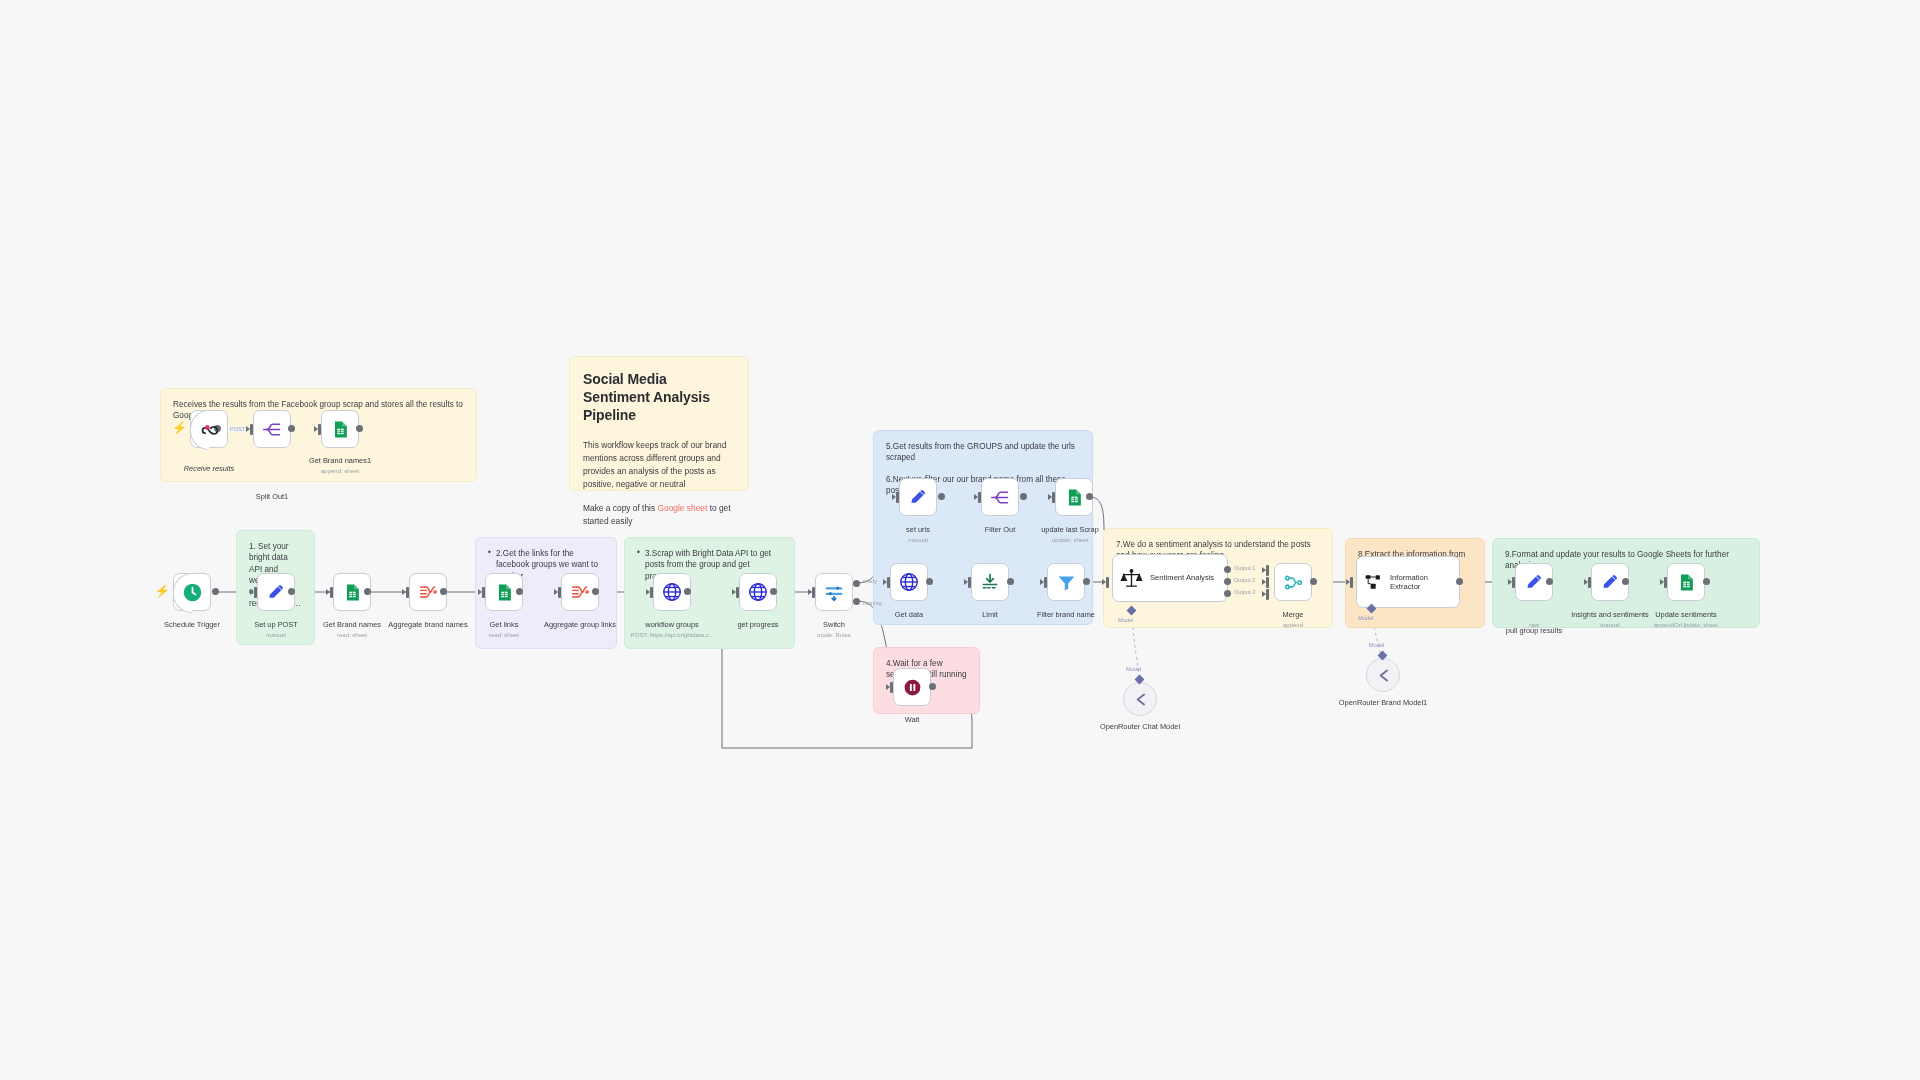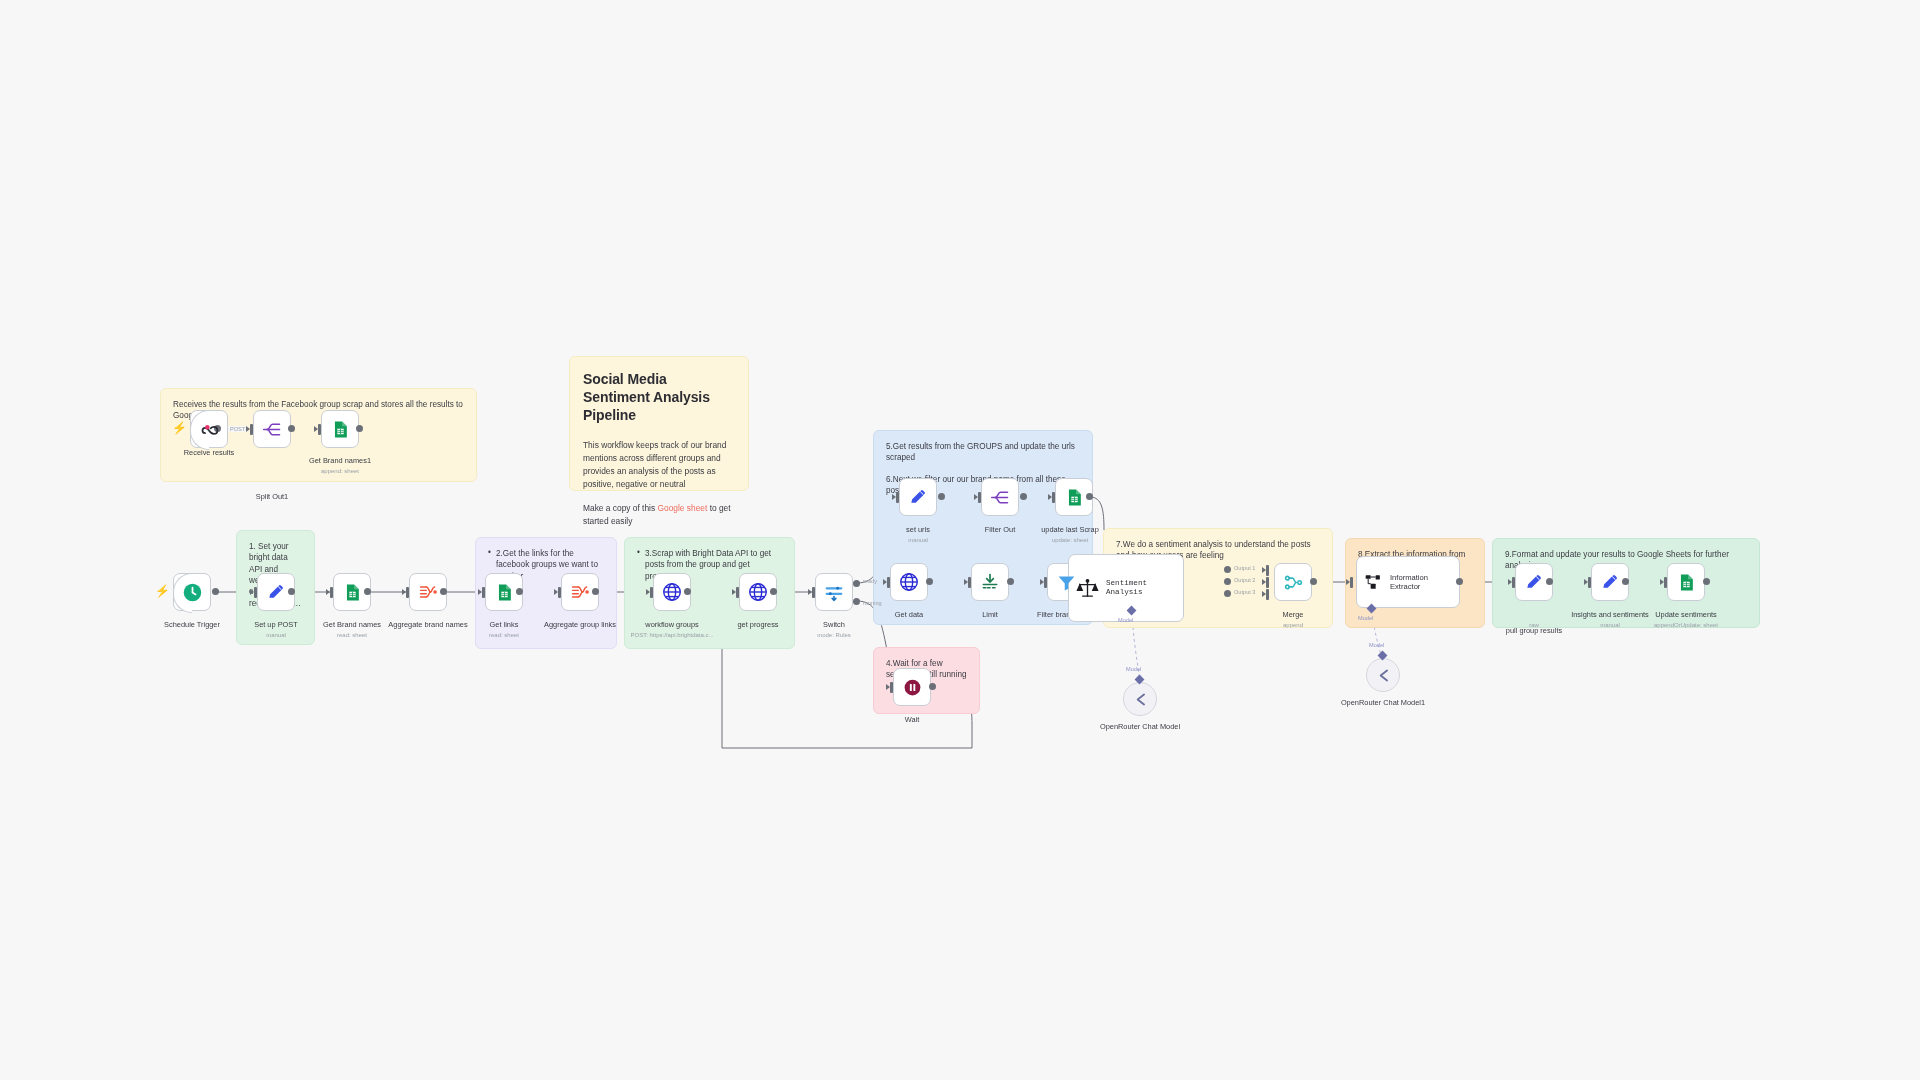--- a/index.html
+++ b/index.html
@@ -260,21 +260,21 @@
         <g stroke="#0f9d58" stroke-width="1">
             <path d="M8 13.5h8"></path>
             <path d="M8 15.7h8"></path>
             <path d="M12 11v7"></path>
           </g>
       </svg>
     </span>
   </div>
   <div class="port" style="left:356px; top:425px;"></div>
 
-  <div class="node-caption" style="left:149px; top:448px; width:120px;">Receive results</div>
+  <div class="node-caption" style="left:149px; top:464px; width:120px;font-style:italic;">Receive results</div>
   <div class="node-caption" style="left:212px; top:456px; width:120px;margin-top:36px;">Split Out1</div>
   <div class="node-caption" style="left:280px; top:456px; width:120px;">Get Brand names1</div>
   <div class="node-subcaption" style="left:280px; top:468px; width:120px;">append: sheet</div>
 
   <div class="bolt" style="left:155px; top:585px;">⚡</div>
   <div class="node sq trigger" style="left:173px; top:573px;">
     <span class="node-icon">
       <svg width="21" height="21" viewBox="0 0 24 24">
         <circle cx="12" cy="12" r="10" fill="#13ad7e"></circle>
         <path d="M12 6.5V12l3.5 2.2" stroke="#fff" stroke-width="2" fill="none" stroke-linecap="round"></path>
@@ -518,21 +518,21 @@
         <circle cx="12" cy="12" r="9" fill="#8c1740"></circle>
         <rect x="9" y="8" width="2.2" height="8" fill="#fff" rx="0.6"></rect>
         <rect x="13" y="8" width="2.2" height="8" fill="#fff" rx="0.6"></rect>
       </svg>
     </span>
   </div>
   <div class="port" style="left:929px; top:683px;"></div>
   <div class="node-caption" style="left:852px; top:715px; width:120px;">Wait</div>
 
   <div class="port-in" style="left:1106px; top:577px;"></div>
-  <div class="node wide" style="left:1068px; top:554px; height:68px; width:116px;font-family:Liberation Mono, monospace;">
+  <div class="node wide" style="left:1112px; top:554px; height:48px; width:116px;">
     <span class="node-icon">
       <svg width="23" height="23" viewBox="0 0 24 24" stroke="#1b1b22" stroke-width="1.4" fill="none" stroke-linecap="round">
         <path d="M12 4v16"></path>
           <path d="M7 20h10"></path>
           <path d="M4 8h16"></path>
         <path d="M4 8L1.5 14h5z" fill="#1b1b22"></path>
         <path d="M20 8l-2.5 6h5z" fill="#1b1b22"></path>
         <circle cx="12" cy="4" r="1.3" fill="#1b1b22"></circle>
       </svg>
     </span>
@@ -595,21 +595,21 @@
 
   <div class="node-circle" style="left:1366px; top:658px;">
     <span class="node-icon">
       <svg width="17" height="17" viewBox="0 0 24 24" fill="none" stroke="#6b6f9c" stroke-width="2.6" stroke-linecap="round" stroke-linejoin="round">
         <path d="M17 5L8 12l9 7"></path>
       </svg>
     </span>
   </div>
   <div class="diamond" style="left:1379px; top:652px;"></div>
   <div class="ai-label" style="left:1369px; top:642px;">Model</div>
-  <div class="node-caption" style="left:1323px; top:698px; width:120px; white-space:normal;">OpenRouter Chat Model1</div>
+  <div class="node-caption" style="left:1323px; top:698px; width:120px; white-space:normal;">OpenRouter Brand Model1</div>
 
   <div class="port-in" style="left:1512px; top:577px;"></div>
   <div class="node sq" style="left:1515px; top:563px;">
     <span class="node-icon">
       <svg width="20" height="20" viewBox="0 0 24 24">
         <path d="M4 19l1-4.2L15.6 4.2a1.6 1.6 0 012.3 0l1.9 1.9a1.6 1.6 0 010 2.3L9.2 19 4 19z" fill="#3a52e8"></path>
         <path d="M14.6 5.4l4 4" stroke="#fff" stroke-width="1.2"></path>
       </svg>
     </span>
   </div>

